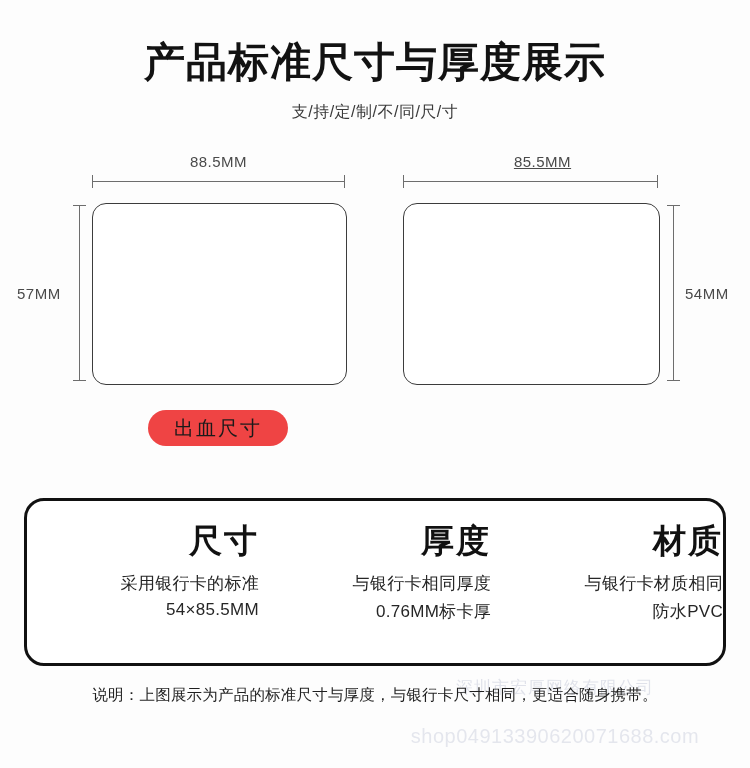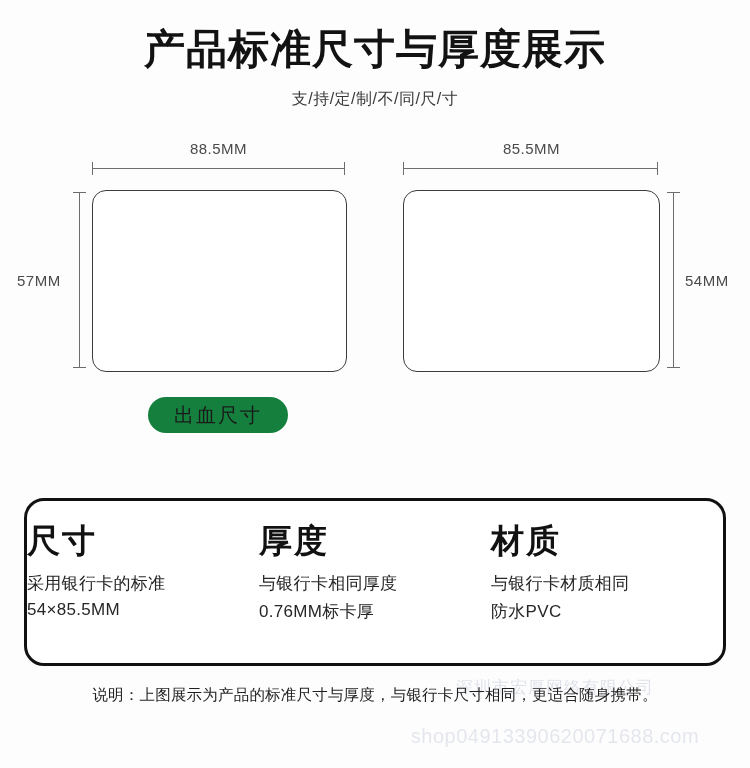--- a/index.html
+++ b/index.html
@@ -11,21 +11,21 @@
     height: 768px;
     background: #fdfdfd;
     font-family: "Liberation Sans", "DejaVu Sans", sans-serif;
     color: #1a1a1a;
     overflow: hidden;
     position: relative;
   }
 
   
   .header {
-    padding-top: 26px;
+    padding-top: 39px;
     text-align: center;
   }
   .page-title {
     font-size: 41px;
     font-weight: bold;
     letter-spacing: 1px;
     color: #121212;
     line-height: 1.15;
     margin: 0;
   }
@@ -110,21 +110,21 @@
     background: #ffffff;
   }
 
   
   .badge {
     position: absolute;
     top: 265px;
     height: 36px;
     line-height: 36px;
     border-radius: 18px;
-    background: #15803d;
+    background: #ef4444;
     color: #1a1a1a;
     font-size: 20px;
     text-align: center;
     letter-spacing: 2px;
     padding: 0 26px;
   }
   .badge.left  { left: 148px; }
   .badge.right { left: 476px; }
 
   
@@ -135,22 +135,23 @@
     width: 702px;
     height: 168px;
     box-sizing: border-box;
     border: 3px solid #111111;
     border-radius: 20px;
     background: #ffffff;
     display: flex;
   }
   .spec-col {
     flex: 1;
-    text-align: left;
+    text-align: right;
     padding-top: 20px;
+    padding-left: 48px;
   }
   .spec-heading {
     font-size: 33px;
     font-weight: bold;
     color: #111111;
     letter-spacing: 2px;
     line-height: 1.2;
   }
   .spec-line {
     font-size: 17px;
@@ -222,21 +223,21 @@
 
     <div class="dim-side" style="left:17px; top:60px; height:176px;"></div>
     <div class="dim-side-label" style="left:-45px; top:140px;">57MM</div>
 
     <div class="card-shape" style="left:30px; top:58px; width:253px; height:180px;"></div>
   </div>
 
   <div class="card-block right">
 
     <div class="dim-top" style="left:5px; width:255px;"></div>
-    <div class="dim-top-label" style="left:6px; width:255px;">85.5MM</div>
+    <div class="dim-top-label" style="left:17px; width:255px;text-decoration:underline;">85.5MM</div>
 
     <div class="dim-side" style="left:275px; top:60px; height:176px;"></div>
     <div class="dim-side-label" style="left:287px; top:140px;">54MM</div>
 
     <div class="card-shape" style="left:5px; top:58px; width:255px; height:180px;"></div>
   </div>
 
   <div class="badge left">出血尺寸</div>
 </div>
 

